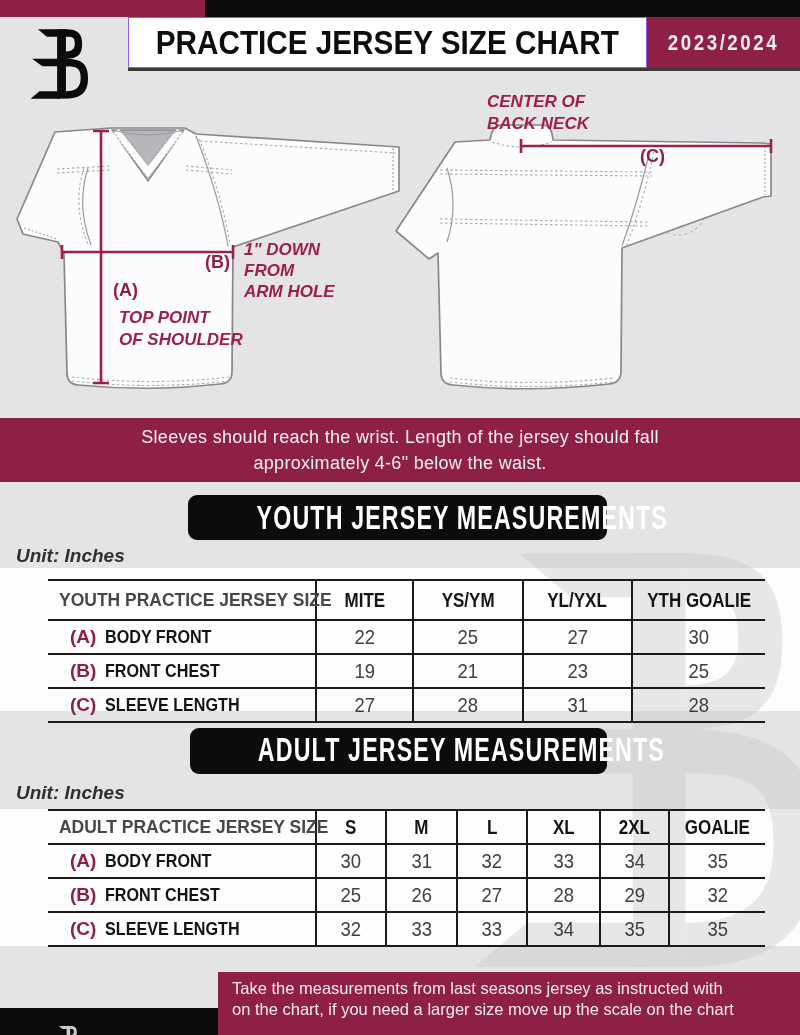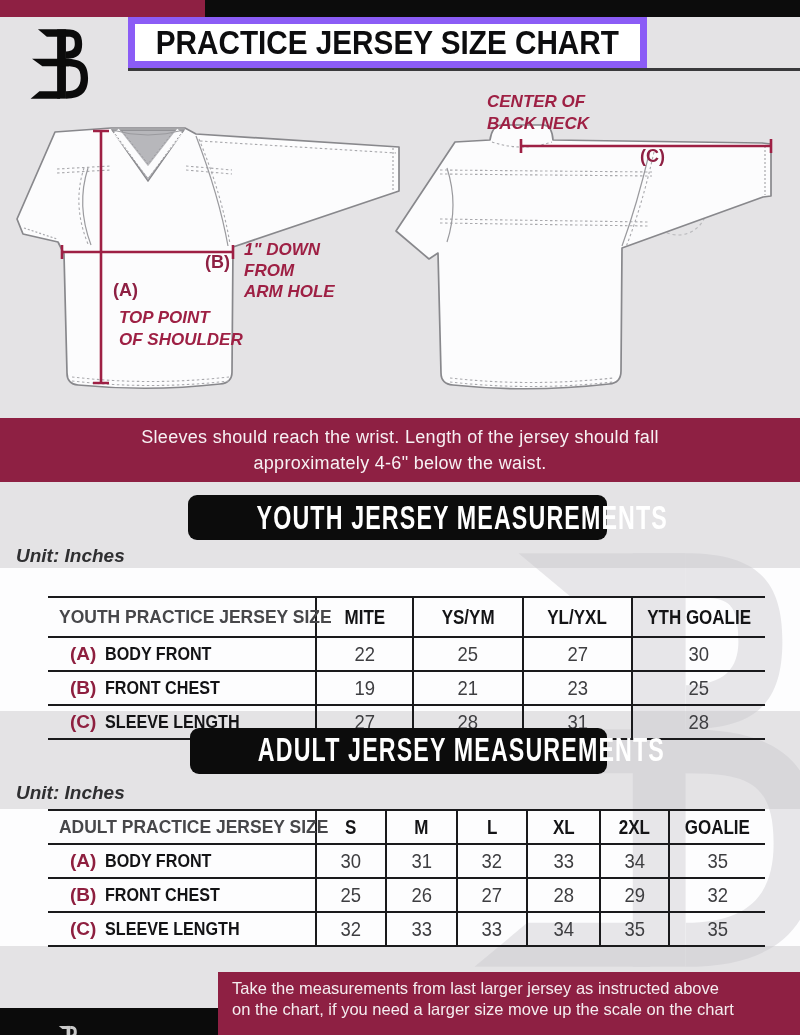--- a/index.html
+++ b/index.html
@@ -3,21 +3,21 @@
 <meta charset="utf-8">
 <style>
   html,body{margin:0;padding:0;background:#cfcfd2;}
   .page{position:relative;width:800px;height:1035px;background:#E4E3E5;overflow:hidden;
         font-family:"Liberation Sans",sans-serif;margin:0 auto;}
   .abs{position:absolute;}
   
   .strip-maroon{left:0;top:0;width:205px;height:17px;background:#8E2043;}
   .strip-black{left:205px;top:0;width:595px;height:17px;background:#0C0C0C;}
   .header-shadow{left:128px;top:68px;width:672px;height:3px;background:#3a3a3c;}
-  .title-box{left:128px;top:17px;width:519px;height:51px;background:#fff;border:7px solid #8b5cf6;
+  .title-box{left:128px;top:17px;width:519px;height:51px;background:#fff;border:1px solid #8b5cf6;
              box-sizing:border-box;display:flex;align-items:center;justify-content:center;z-index:3;}
   .title-box .t{font-size:33px;font-weight:bold;color:#0d0d0f;letter-spacing:0px;white-space:nowrap;
                 display:inline-block;transform:scaleX(.9);}
   .year-box{left:647px;top:17px;width:153px;height:51px;background:#8E2043;display:flex;
             align-items:center;justify-content:center;z-index:3;}
   .year-box .t{font-size:22px;font-weight:bold;color:#f5eef1;letter-spacing:3px;
                display:inline-block;transform:scaleX(.85);white-space:nowrap;}
   .logo-hdr{left:26px;top:22px;z-index:3;}
   
   .band{left:0;width:800px;background:#fdfdfe;z-index:0;}
@@ -33,21 +33,21 @@
   .bar-title.youth{left:188px;top:495px;width:419px;height:45px;}
   .bar-title.adult{left:190px;top:728px;width:417px;height:46px;}
   .bar-title .t{color:#fff;font-size:31px;font-weight:bold;letter-spacing:1.5px;white-space:nowrap;
                 display:inline-block;transform:scale(.75,1.05);}
   .unit{left:0;width:800px;text-align:left;font-size:19px;font-style:italic;font-weight:bold;
         color:#2f2f31;z-index:2;padding-left:16px;}
   .unit.youth{top:545px;} .unit.adult{top:782px;}
   
   table.meas{position:absolute;left:48px;width:717px;border-collapse:collapse;table-layout:fixed;z-index:2;
              background:transparent;}
-  table.meas.youth{top:596px;} table.meas.adult{top:809px;}
+  table.meas.youth{top:579px;} table.meas.adult{top:809px;}
   table.meas tr{border-bottom:2.5px solid #1a1a1c;}
   table.meas thead tr{border-top:2.5px solid #1a1a1c;}
   table.meas td,table.meas th{padding:0;vertical-align:middle;text-align:center;background:transparent;}
   table.meas td.vline,table.meas th.vline{border-left:2.5px solid #1a1a1c;}
   table.meas .lblcell{text-align:left;padding-left:11px;}
   table.meas tbody .lblcell{padding-left:22px;}
   table.meas.youth thead tr{height:40px;} table.meas.youth tbody tr{height:34px;}
   table.meas.adult thead tr{height:34px;} table.meas.adult tbody tr{height:34px;}
   .cond{display:inline-block;white-space:nowrap;}
   .sizehdr{font-size:19px;color:#47474a;transform:scaleX(.92);transform-origin:left;}
@@ -89,20 +89,23 @@
   <div class="abs strip-maroon"></div>
   <div class="abs strip-black"></div>
   <div class="abs header-shadow"></div>
   <div class="abs logo-hdr">
     <svg width="74" height="84" viewBox="0 0 100 114">
         <use href="#bw-logo" fill="#0b0b0b"></use>
       </svg>
   </div>
   <div class="abs title-box">
     <span class="t">PRACTICE JERSEY SIZE CHART</span>
+  </div>
+  <div class="abs year-box">
+    <span class="t">2023/2024</span>
   </div>
 
   <div class="abs watermark">
     <svg width="440" height="520" viewBox="0 0 100 114">
         <use href="#bw-logo" fill="#c9c8cd"></use>
       </svg>
   </div>
 
   <svg class="abs jersey-svg" width="800" height="330" viewBox="0 95 800 330">
 
@@ -282,17 +285,17 @@
 
   <div class="abs footer-black">
     <span style="margin-left:54px">
       <svg width="30" height="38" viewBox="0 0 100 114">
           <use href="#bw-logo" fill="#c9c9c9"></use>
         </svg>
     </span>
     <span class="brand">BREAKAWAY</span>
   </div>
   <div class="abs footer-maroon">
-    <div>Take the measurements from last larger jersey as instructed above</div>
+    <div>Take the measurements from last seasons jersey as instructed with</div>
     <div>on the chart, if you need a larger size move up the scale on the chart</div>
   </div>
 
 </div>
 
 </body></html>

